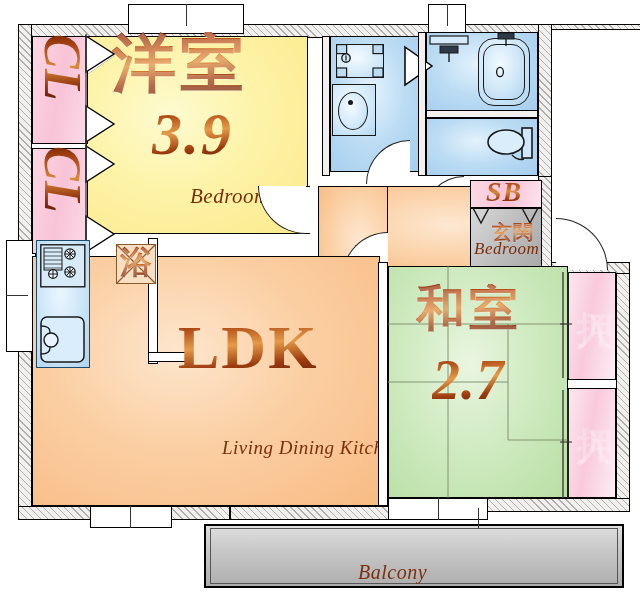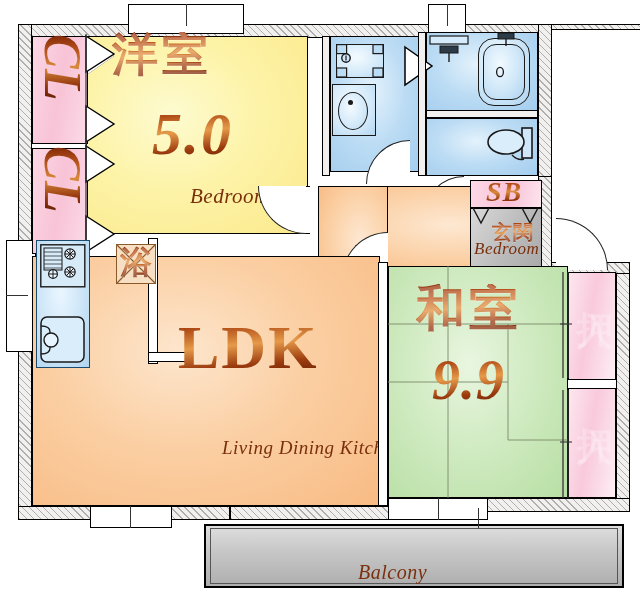--- a/index.html
+++ b/index.html
@@ -88,22 +88,22 @@
   <div class="abs" style="left:186px;top:4px;width:1.4px;height:22px;background:#333;"></div>
 
   <div class="abs whitebox" style="left:428px;top:4px;width:38px;height:30px;"></div>
   <div class="abs" style="left:447px;top:4px;width:1.4px;height:22px;background:#333;"></div>
 
   <div class="abs whitebox" style="left:6px;top:240px;width:30px;height:112px;"></div>
   <div class="abs" style="left:6px;top:295px;width:22px;height:1.4px;background:#333;"></div>
 
   <div class="abs rm rm-bed" style="left:86px;top:36px;width:222px;height:198px;"></div>
 
-  <div class="lab jp-big" style="left:112px;top:32px;font-size:46px;letter-spacing:4px;">洋室</div>
-  <div class="lab num-big" style="left:152px;top:104px;font-size:60px;letter-spacing:2px;">5.0</div>
+  <div class="lab jp-big" style="left:112px;top:32px;font-size:64px;letter-spacing:4px;">洋室</div>
+  <div class="lab num-big" style="left:152px;top:104px;font-size:60px;letter-spacing:2px;">3.9</div>
   <div class="lab en-script" style="left:190px;top:186px;font-size:21px;">Bedroom</div>
 
   <div class="abs" style="left:300px;top:186px;width:10px;height:48px;background:#fff;border-top:1.4px solid #000;border-bottom:1.4px solid #000;"></div>
   <div class="abs" style="left:258px;top:186px;width:48px;height:48px;border:1.5px solid #222;border-radius:0 0 0 100%;border-top:none;border-right:none;background:#fff;"></div>
 
   <div class="abs rm rm-cl" style="left:32px;top:36px;width:56px;height:108px;"></div>
   <div class="lab cl-letter" style="left:36px;top:34px;font-size:52px;line-height:.98;writing-mode:vertical-rl;text-orientation:mixed;">CL</div>
 
   <div class="abs rm rm-cl" style="left:32px;top:148px;width:56px;height:106px;"></div>
   <div class="lab cl-letter" style="left:36px;top:146px;font-size:52px;line-height:.98;writing-mode:vertical-rl;text-orientation:mixed;">CL</div>
@@ -221,21 +221,21 @@
   <svg class="abs" style="left:388px;top:266px;width:180px;height:232px;" viewBox="0 0 180 232">
     <line x1="60" y1="0" x2="60" y2="116" stroke="#7a8a6a" stroke-width=".9"></line>
     <line x1="0" y1="58" x2="60" y2="58" stroke="#7a8a6a" stroke-width=".9"></line>
     <line x1="60" y1="58" x2="180" y2="58" stroke="#7a8a6a" stroke-width=".9"></line>
     <line x1="120" y1="58" x2="120" y2="174" stroke="#7a8a6a" stroke-width=".9"></line>
     <line x1="0" y1="116" x2="120" y2="116" stroke="#7a8a6a" stroke-width=".9"></line>
     <line x1="60" y1="116" x2="60" y2="232" stroke="#7a8a6a" stroke-width=".9"></line>
     <line x1="120" y1="174" x2="180" y2="174" stroke="#7a8a6a" stroke-width=".9"></line>
   </svg>
   <div class="lab jp-big" style="left:416px;top:284px;font-size:49px;letter-spacing:4px;">和室</div>
-  <div class="lab num-big" style="left:432px;top:352px;font-size:56px;letter-spacing:1px;">9.9</div>
+  <div class="lab num-big" style="left:432px;top:352px;font-size:56px;letter-spacing:1px;">2.7</div>
 
   <div class="abs whitebox" style="left:388px;top:498px;width:100px;height:22px;"></div>
   <div class="abs" style="left:438px;top:498px;width:1.4px;height:22px;background:#333;"></div>
 
   <div class="abs" style="left:378px;top:262px;width:10px;height:244px;background:#fff;border:1.5px solid #000;"></div>
 
   <div class="abs rm rm-os" style="left:568px;top:272px;width:48px;height:108px;"></div>
   <div class="lab jp-big vert" style="left:576px;top:282px;font-size:36px;line-height:1.02;">押入</div>
 
   <div class="abs rm rm-os" style="left:568px;top:388px;width:48px;height:110px;"></div>

